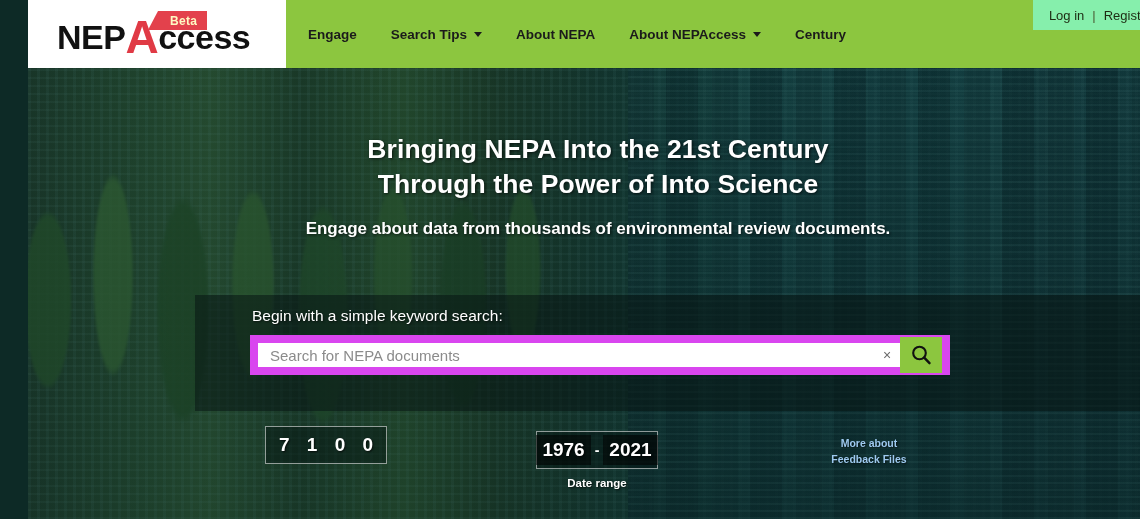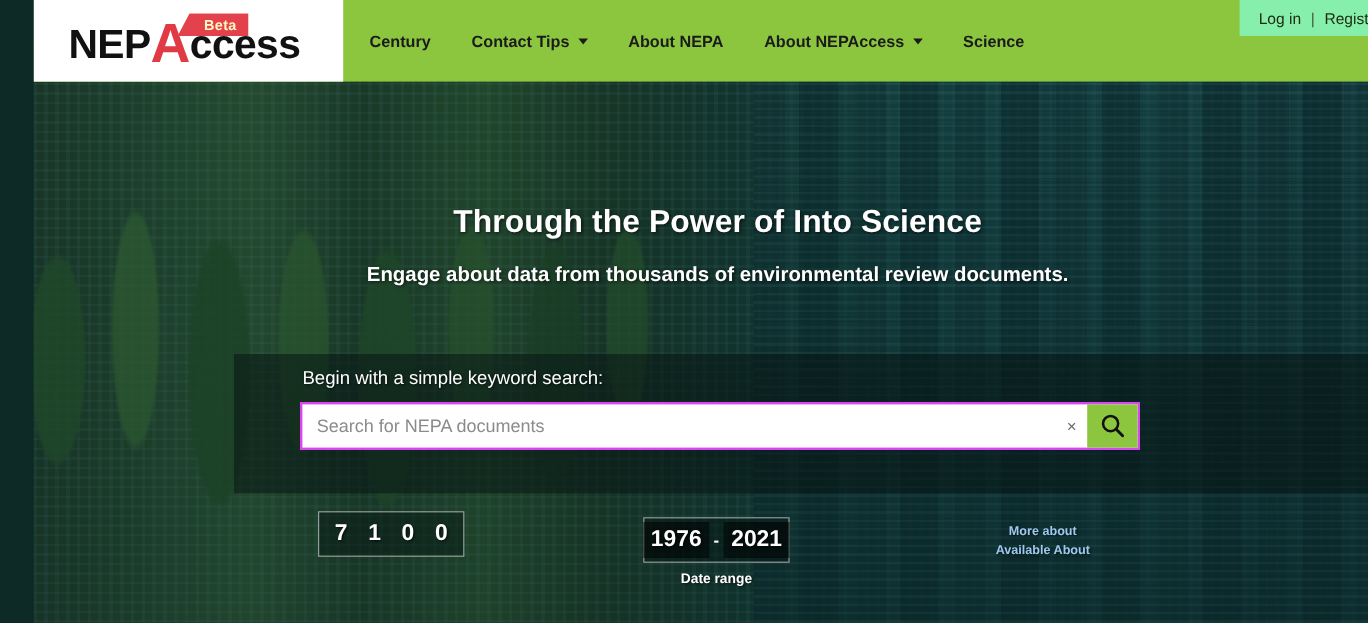--- a/index.html
+++ b/index.html
@@ -115,21 +115,21 @@
   .search-panel {
     position:absolute; left:167px; top:295px; width:959px; height:116px; z-index:6;
     background: rgba(7,22,20,.55);
   }
   .search-label {
     position:absolute; left:57px; top:12px; color:#ffffff; font-size:15.5px;
     text-shadow: 1px 1px 2px rgba(0,0,0,.6);
   }
   .search-row {
     position:absolute; left:55px; top:40px; width:700px; height:40px;
-    background:#ffffff; border:2px solid #d946ef; display:flex; align-items:center;
+    background:#ffffff; border:8px solid #d946ef; display:flex; align-items:center;
   }
   .search-input {
     flex:1; height:36px; border:none; outline:none; padding:0 12px;
     font-size:15px; color:#222; font-family:"Liberation Sans", sans-serif;
     background:transparent;
   }
   .search-input::placeholder { color:#8b8b8b; }
   .clear-x {
     width:26px; height:36px; display:flex; align-items:center; justify-content:center;
     color:#6b6b6b; font-size:14px; cursor:pointer;
@@ -207,47 +207,47 @@
 
     <div class="logo-panel">
       <div class="logo">
         <div class="logo-word"><span>NEP</span><span class="red-a">A</span><span>ccess</span></div>
         <div class="beta-badge">Beta</div>
       </div>
     </div>
 
     <nav class="nav">
       <div class="nav-item">
-        <span>Century</span>
-      </div>
-      <div class="nav-item">
-        <span>Contact Tips</span>
+        <span>Engage</span>
+      </div>
+      <div class="nav-item">
+        <span>Search Tips</span>
         <span class="caret"></span>
       </div>
       <div class="nav-item">
         <span>About NEPA</span>
       </div>
       <div class="nav-item">
         <span>About NEPAccess</span>
         <span class="caret"></span>
       </div>
       <div class="nav-item">
-        <span>Science</span>
+        <span>Century</span>
       </div>
     </nav>
 
     <div class="login-bar">
       <a>Log in</a>
       <span class="login-sep">|</span>
       <a>Register</a>
     </div>
   </div>
 
   <h1 class="hero-title">
-    <br>
+    <span>Bringing NEPA Into the 21st Century</span><br>
     <span>Through the Power of Into Science</span>
   </h1>
   <div class="hero-sub">Engage about data from thousands of environmental review documents.</div>
 
   <div class="search-panel">
     <div class="search-label">Begin with a simple keyword search:</div>
     <div class="search-row">
       <input class="search-input" type="text" placeholder="Search for NEPA documents" style="">
       <div class="clear-x">×</div>
       <button class="search-btn">
@@ -269,21 +269,21 @@
     <div class="stat-box">
       <span class="year-chip">1976</span>
       <span class="year-dash">-</span>
       <span class="year-chip">2021</span>
     </div>
     <div class="stat-caption">Date range</div>
   </div>
 
   <div class="more-link">
     <span>More about</span><br>
-    <span>Available About</span>
+    <span>Feedback Files</span>
   </div>
 
   <div class="feedback-tab">
     <span class="feedback-text">Feedback</span>
     <span class="feedback-icon"></span>
   </div>
 
 </div>
 
 </body></html>

